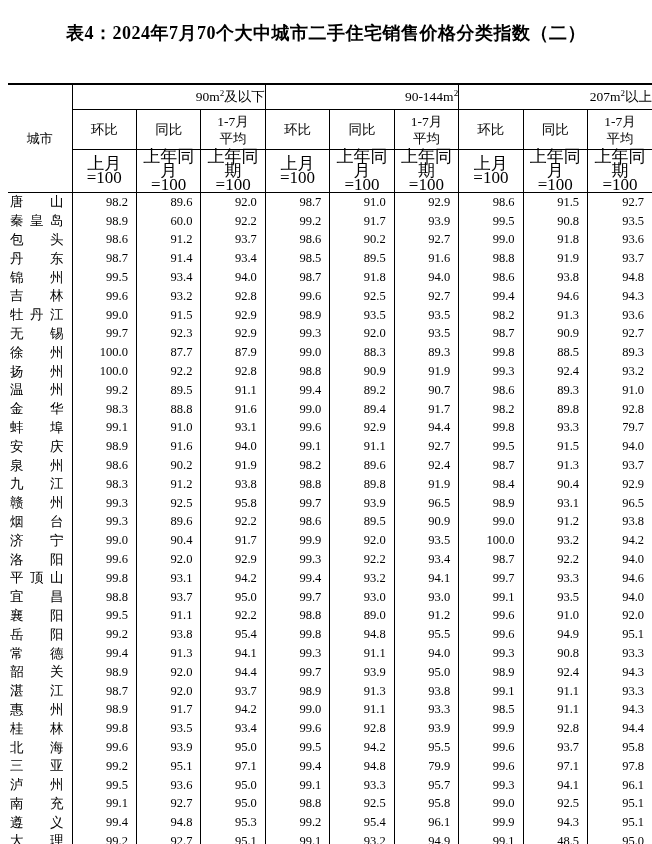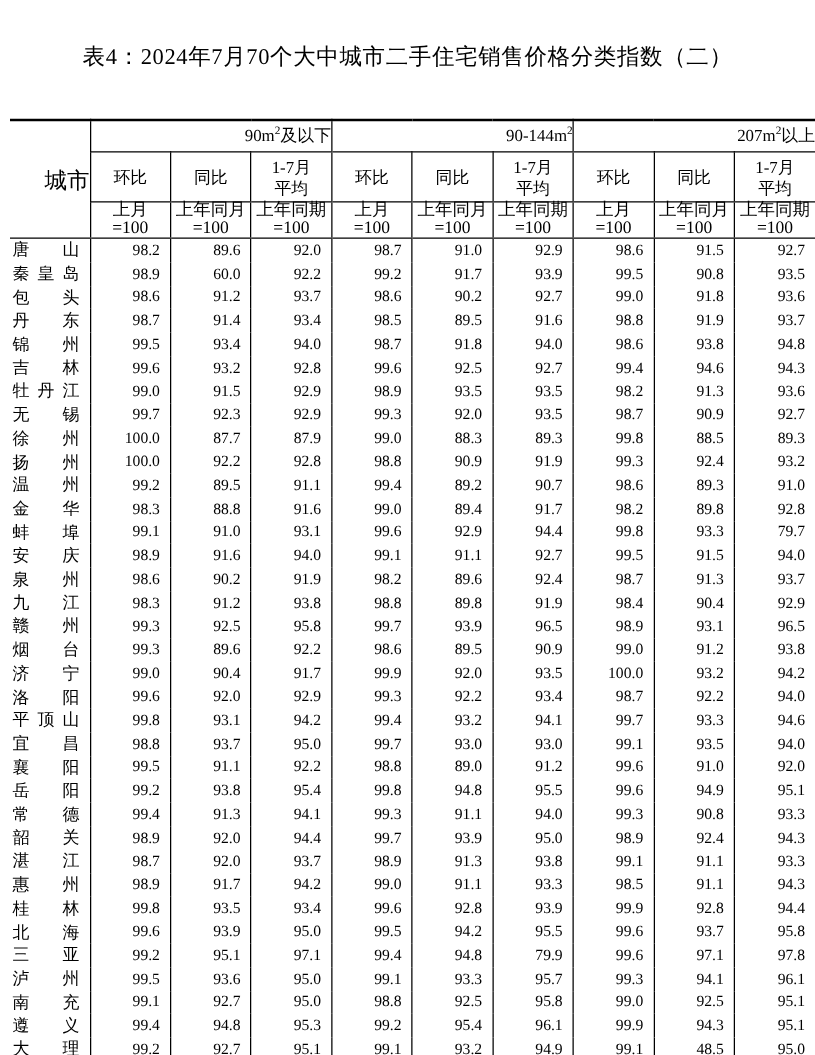--- a/index.html
+++ b/index.html
@@ -2,46 +2,46 @@
 <html><head>
 <meta charset="utf-8">
 <style>
   html,body{margin:0;padding:0;}
   body{
     width:652px;height:844px;background:#ffffff;color:#000;
     font-family:"Liberation Serif","DejaVu Serif",serif;
     overflow:hidden;
   }
   .title{
-    margin:0;padding-top:32px;height:26px;
-    text-align:center;font-weight:normal;font-size:18px;line-height:26px;
+    margin:0;padding-top:20px;height:26px;
+    text-align:center;font-weight:bold;font-size:18px;line-height:26px;
     letter-spacing:0.5px;
   }
   table.idx{
     border-collapse:collapse;table-layout:fixed;
     margin:37px 0 0 8px;width:644px;
     border-top:2.5px solid #000;border-bottom:2px solid #000;
   }
   col.city-col{width:64px;}
   th,td{padding:0;font-weight:normal;}
   th.city-h{
-    border-bottom:1px solid #000;font-size:18px;text-align:right;vertical-align:middle;
+    border-bottom:1px solid #000;font-size:13px;text-align:center;vertical-align:middle;
   }
   .group-row th.group-h{
     border-left:1px solid #000;border-bottom:1px solid #000;
     height:24px;font-size:13.5px;text-align:right;vertical-align:middle;
   }
   .group-h sup{font-size:9px;line-height:0;}
   .sub-row th{
     border-left:1px solid #000;border-bottom:1px solid #000;
     height:39px;font-size:13.5px;text-align:center;vertical-align:middle;line-height:17px;
   }
   .base-row th{
     border-left:1px solid #000;border-bottom:1px solid #000;
-    height:28px;font-size:14px;text-align:center;vertical-align:middle;line-height:14px;
+    height:28px;font-size:17px;text-align:center;vertical-align:middle;line-height:14px;
   }
   .l2:empty{display:none;}
   tbody td{
     border-left:1px solid #000;height:18.8px;font-size:12.5px;vertical-align:middle;
   }
   tbody td.city-cell{border-left:none;}
   tbody td.num{text-align:right;padding-right:8px;}
   .city-just{
     display:flex;justify-content:space-between;
     padding:0 8px 0 2px;font-size:13.5px;

